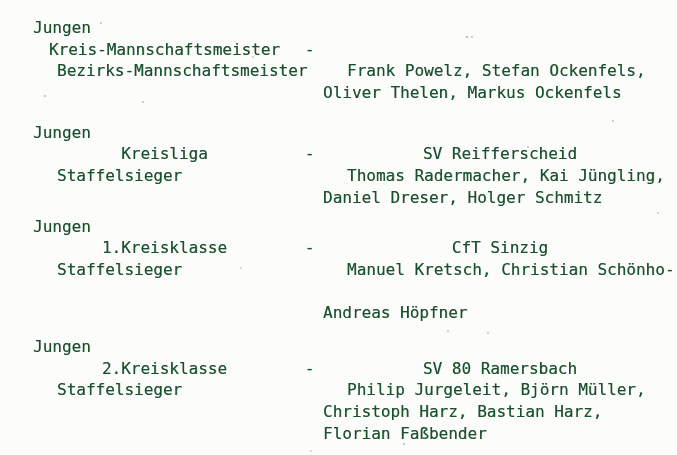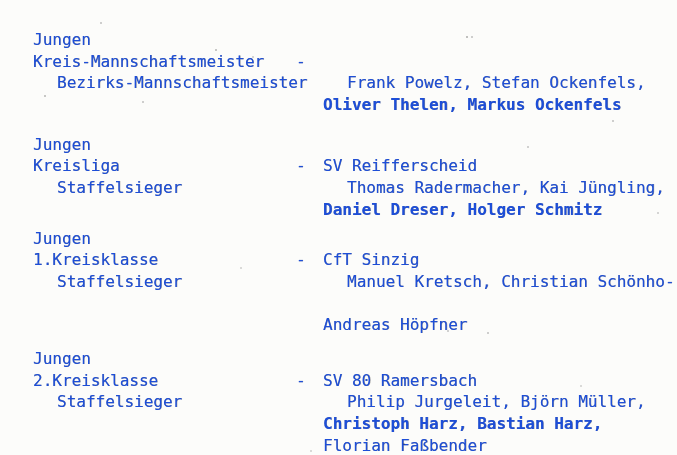--- a/index.html
+++ b/index.html
@@ -9,42 +9,42 @@
     background: #fbfbf8;
   }
   .page {
     position: relative;
     width: 677px;
     height: 455px;
     background: #fcfcfa;
     overflow: hidden;
     font-family: "DejaVu Sans Mono", "Liberation Mono", monospace;
     font-size: 16px;
-    color: #1d4ed8;
+    color: #14532d;
     text-shadow: 0.35px 0.35px 0 rgba(25,25,25,0.45);
     box-sizing: border-box;
-    padding: 29px 0 0 33px;
+    padding: 17px 0 0 33px;
   }
   .block {
     display: grid;
     grid-template-columns: 263px 27px 1fr;
     grid-auto-rows: 21.7px;
     align-items: start;
   }
   .block > div {
     white-space: nowrap;
     line-height: 21.7px;
   }
   .c1 { grid-column: 1; }
   .c2 { grid-column: 2; }
   .c3 { grid-column: 3; }
   .r1 { grid-row: 1; }
-  .r2 { grid-row: 2; }
+  .r2 { grid-row: 2; text-align: center; }
   .r3 { grid-row: 3; margin-left: 24px; }
-  .r4 { grid-row: 4; font-weight: bold; }
+  .r4 { grid-row: 4; }
   .r5 { grid-row: 5; }
   .block-1 { margin-bottom: 18px; }
   .block-2 { margin-bottom: 7px; }
   .block-3 { margin-bottom: 12px; }
   
   .speckles {
     position: absolute;
     top: 0; left: 0;
     width: 2px; height: 2px;
     border-radius: 50%;

